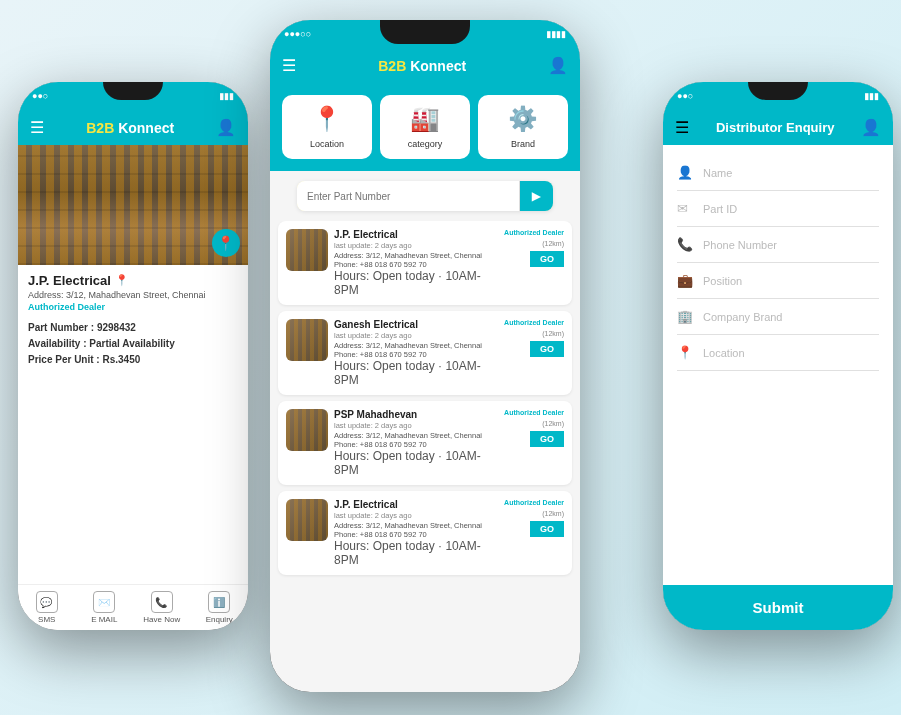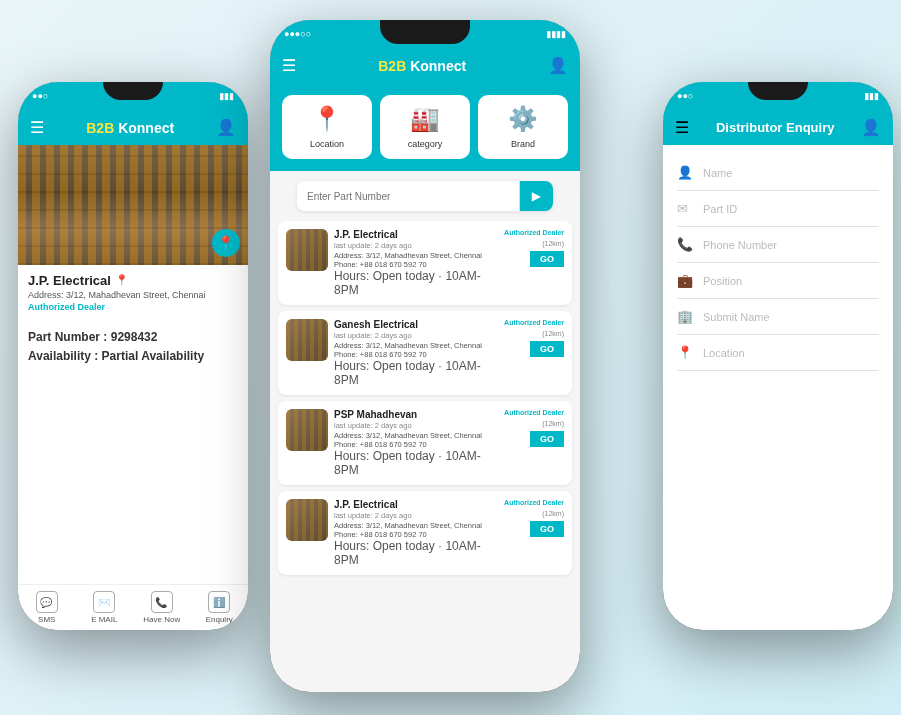--- a/index.html
+++ b/index.html
@@ -138,21 +138,21 @@
       align-items: center;
       justify-content: center;
       color: #fff;
       font-size: 14px;
     }
     .store-info { padding: 8px 10px; flex: 1; }
     .store-name { font-size: 13px; font-weight: bold; color: #222; display: flex; align-items: center; gap: 4px; }
     .store-name .pin-red { color: #e53935; font-size: 11px; }
     .store-address { font-size: 9px; color: #555; margin-top: 2px; }
     .authorized-dealer-badge { font-size: 9px; color: #00b8c8; margin-top: 2px; font-weight: bold; }
-    .store-details { margin-top: 16px; font-size: 12px; color: #333; line-height: 1.6; }
+    .store-details { margin-top: 8px; font-size: 10px; color: #333; line-height: 1.6; }
     .store-details span { font-weight: bold; }
     .bottom-nav {
       display: flex;
       border-top: 1px solid #eee;
       background: #fff;
       flex-shrink: 0;
     }
     .bottom-nav-item {
       flex: 1;
       display: flex;
@@ -332,20 +332,23 @@
         </div>
         <div class="store-address">Address: 3/12, Mahadhevan Street, Chennai</div>
         <div class="authorized-dealer-badge">Authorized Dealer</div>
         <div class="store-details">
           <div>
             <span>Part Number :</span> <span>9298432</span>
           </div>
           <div>
             <span>Availability :</span> <span>Partial Availability</span>
           </div>
+          <div>
+            <span>Price Per Unit :</span> <span>Rs.3450</span>
+          </div>
         </div>
       </div>
 
       <div class="bottom-nav">
         <div class="bottom-nav-item">
           <div class="nav-icon">💬</div>
           <span>SMS</span>
         </div>
         <div class="bottom-nav-item">
           <div class="nav-icon">✉️</div>
@@ -502,26 +505,27 @@
         <div class="form-field">
           <span class="form-field-icon">📞</span>
           <span class="form-field-label">Phone Number</span>
         </div>
         <div class="form-field">
           <span class="form-field-icon">💼</span>
           <span class="form-field-label">Position</span>
         </div>
         <div class="form-field">
           <span class="form-field-icon">🏢</span>
-          <span class="form-field-label">Submit Name</span>
+          <span class="form-field-label">Company Brand</span>
         </div>
         <div class="form-field">
           <span class="form-field-icon">📍</span>
           <span class="form-field-label">Location</span>
         </div>
 
       </div>
 
 
+      <button class="submit-btn">Submit</button>
     </div>
   </div>
 
 </div>
 
 </body></html>

